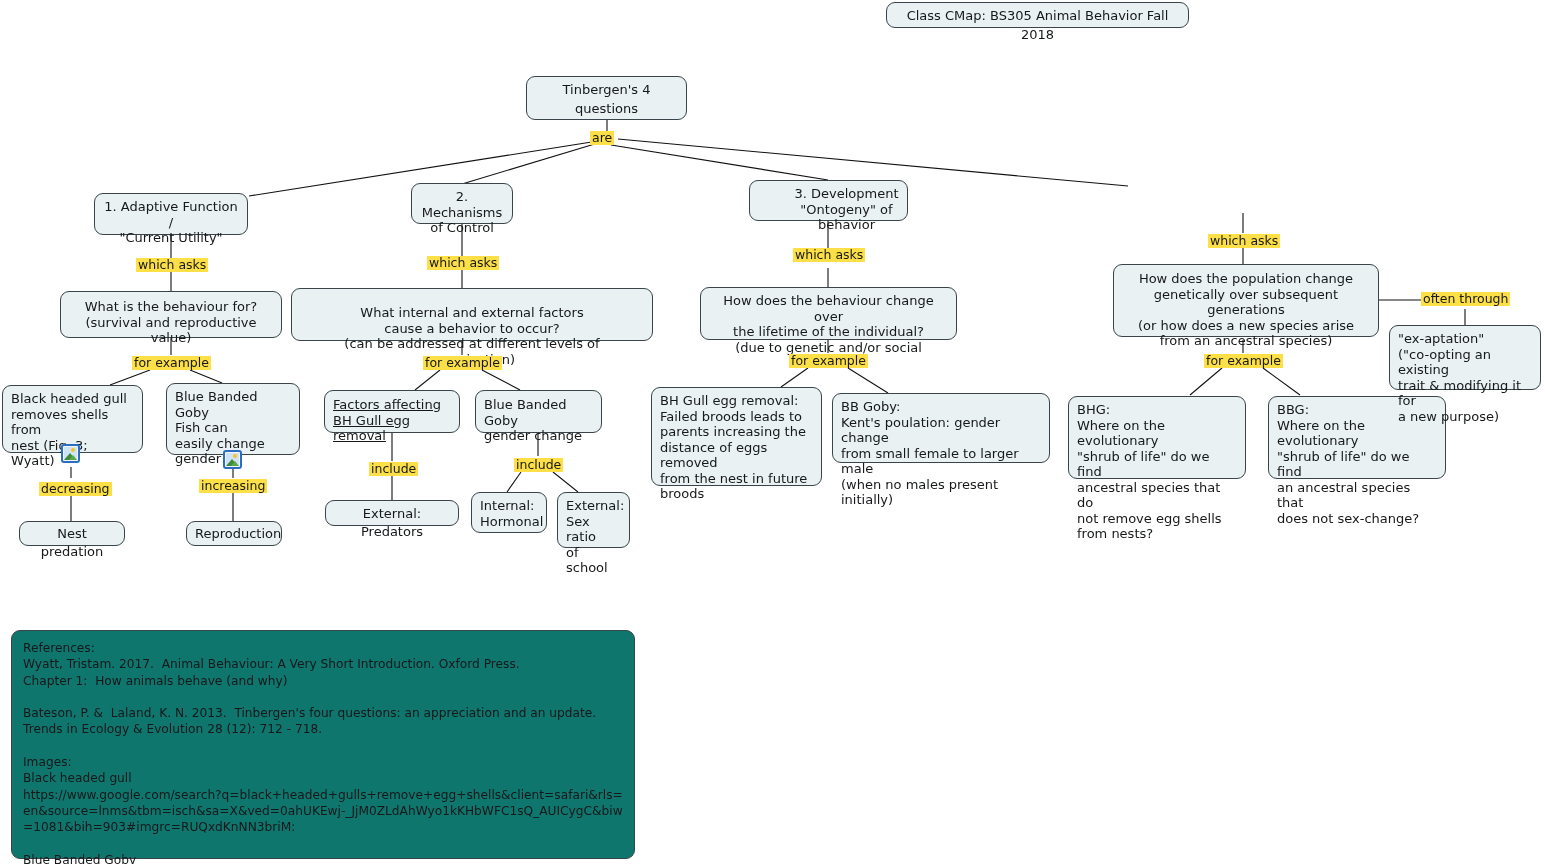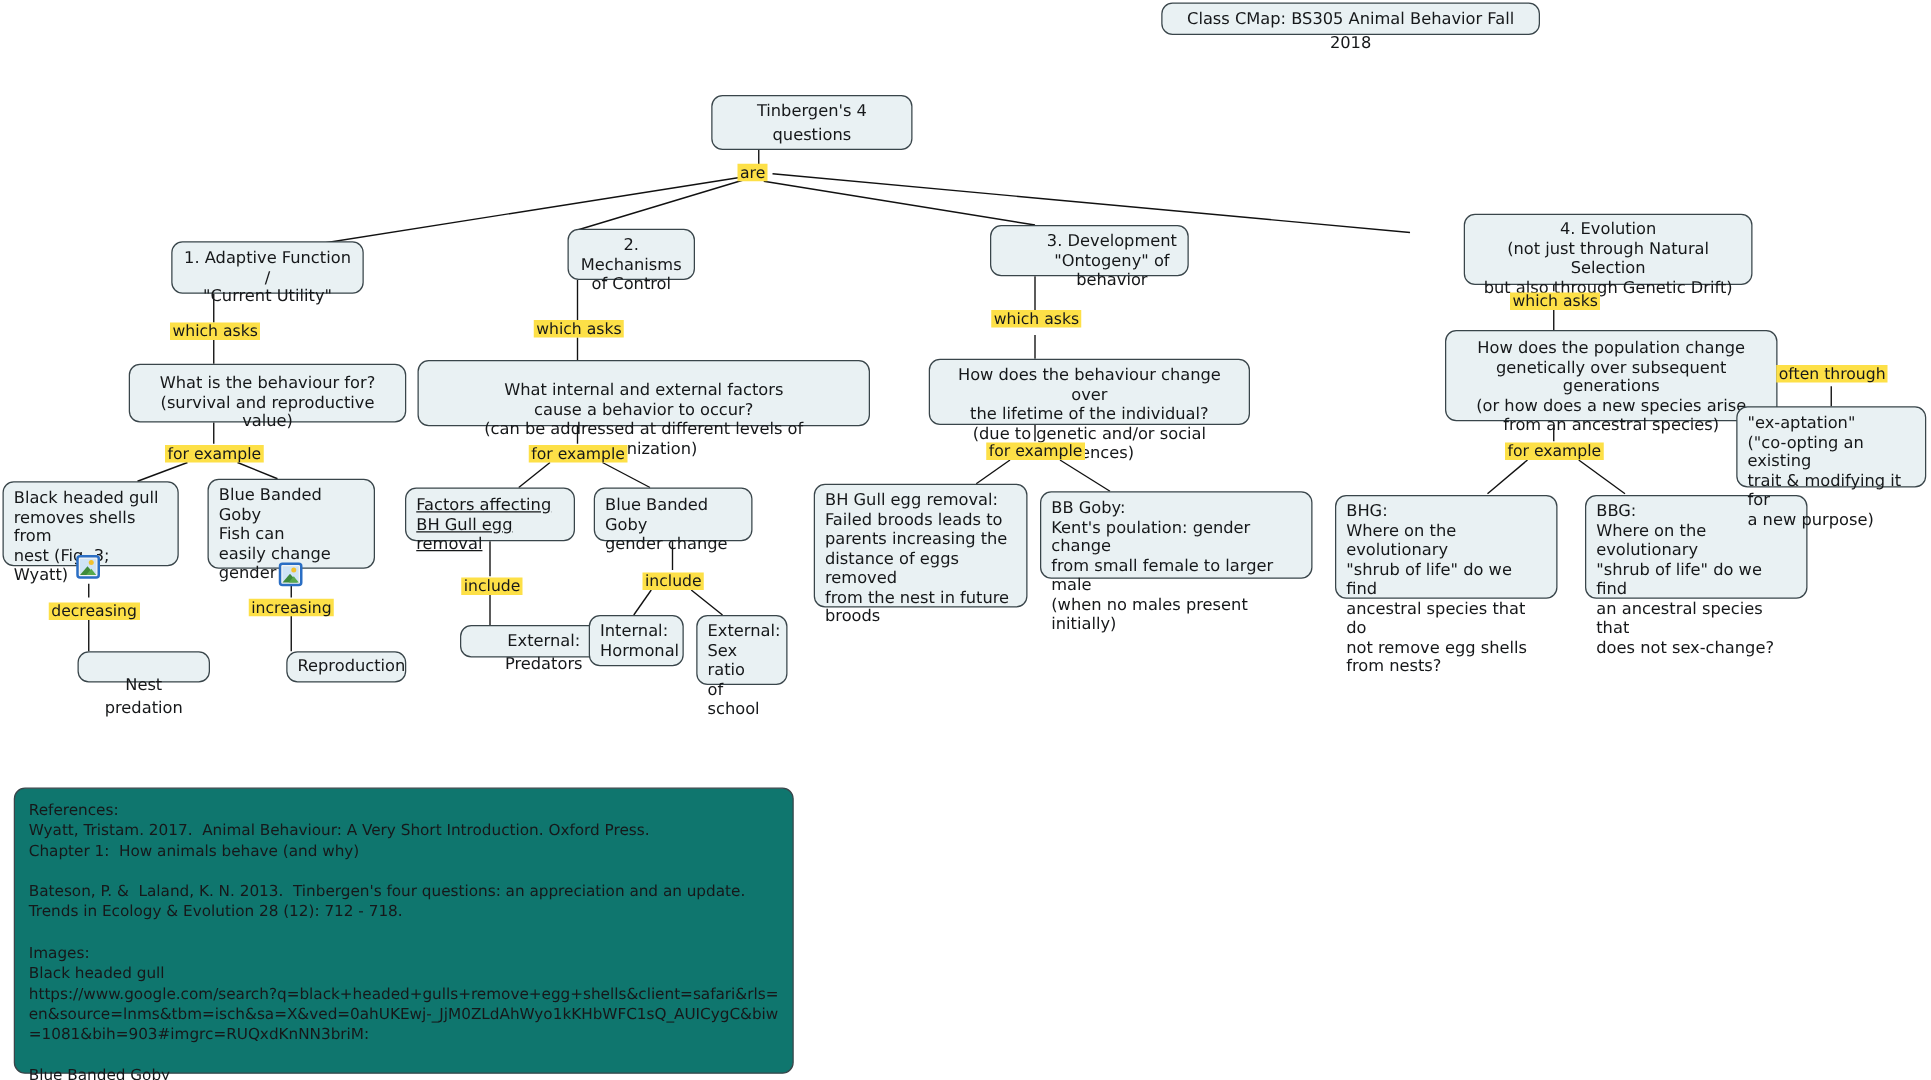--- a/index.html
+++ b/index.html
@@ -39,21 +39,21 @@
     background: #e9f1f3;
     border: 1.2px solid #39454a;
     border-radius: 9px;
     padding: 4px 8px;
     font-size: 13px;
     line-height: 15.5px;
     color: #16181a;
     white-space: pre-line;
     z-index: 3;
   }
-  .node.center { text-align: center; margin-left: 43px; }
+  .node.center { text-align: center; }
   .node.left   { text-align: left; }
   .linklabel {
     position: absolute;
     font-size: 12.5px;
     line-height: 14px;
     color: #16181a;
     background: #fde047;
     white-space: nowrap;
     z-index: 4;
     padding: 0 2px;
@@ -188,23 +188,20 @@
 
   <div class="node center" style="left:94px; top:193px; width:154px; height:42px; padding-top:5px;">1. Adaptive Function /
 "Current Utility"</div>
 
   <div class="node center" style="left:411px; top:183px; width:102px; height:41px; padding-top:5px;">2. Mechanisms
 of Control</div>
 
   <div class="node center" style="left:749px; top:180px; width:159px; height:41px; padding-top:5px;padding-left:44px;">3.  Development
 "Ontogeny" of behavior</div>
 
-  <div class="node center" style="left:1128px; top:171px; width:231px; height:57px; padding-top:4px;">4. Evolution
-(not just through Natural Selection
-but also through Genetic Drift)</div>
 
   <div class="linklabel" style="left:136px; top:258px;">which asks</div>
   <div class="linklabel" style="left:427px; top:256px;">which asks</div>
   <div class="linklabel" style="left:793px; top:248px;">which asks</div>
   <div class="linklabel" style="left:1208px; top:234px;">which asks</div>
 
   <div class="node center" style="left:60px; top:291px; width:222px; height:47px; padding-top:7px;">What is the behaviour for?
 (survival and reproductive value)</div>
 
   <div class="node center" style="left:291px; top:288px; width:362px; height:53px; padding-top:16px;">What internal and external factors
@@ -242,21 +239,21 @@
   <span class="imgicon" style="left:223px; top:450px;">
     <i class="sky"></i>
       <i class="sun"></i>
       <i class="hill"></i>
       <i class="hill2"></i>
   </span>
 
   <div class="linklabel" style="left:39px; top:482px;">decreasing</div>
   <div class="linklabel" style="left:199px; top:479px;">increasing</div>
 
-  <div class="node center" style="left:19px; top:521px; width:106px; height:25px; line-height:18px; padding-top:18px;">Nest predation</div>
+  <div class="node center" style="left:19px; top:521px; width:106px; height:25px; line-height:18px; padding-top:3px;">Nest predation</div>
   <div class="node center" style="left:186px; top:521px; width:96px; height:25px; line-height:18px; padding-top:3px;">Reproduction</div>
 
   <div class="node left" style="left:324px; top:390px; width:136px; height:43px; padding-top:6px;text-decoration:underline;">Factors affecting
 BH Gull egg removal</div>
 
   <div class="node left" style="left:475px; top:390px; width:127px; height:43px; padding-top:6px;">Blue Banded Goby
 gender change</div>
 
   <div class="linklabel" style="left:369px; top:462px;">include</div>
   <div class="linklabel" style="left:514px; top:458px;">include</div>

